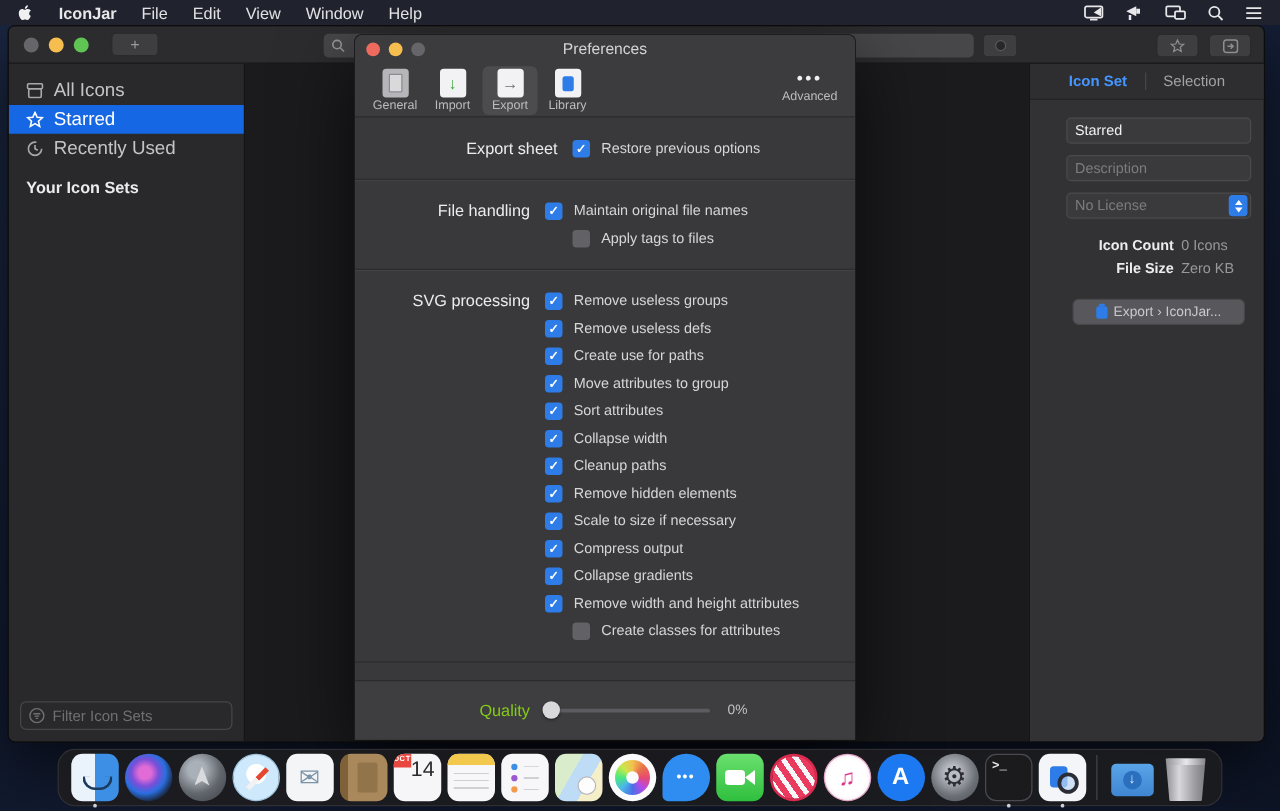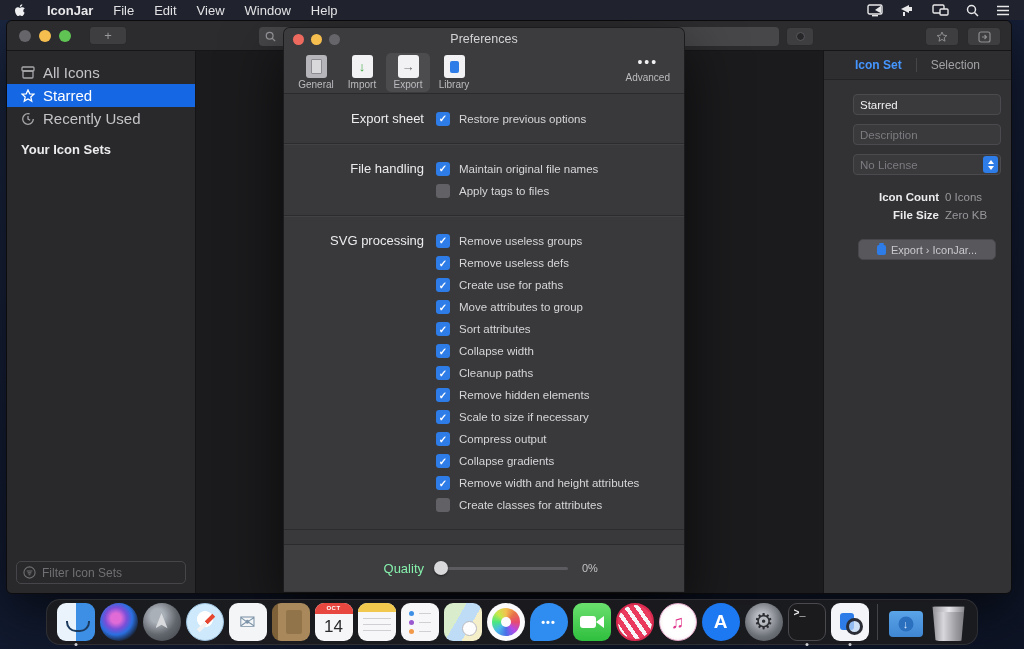--- a/index.html
+++ b/index.html
@@ -105,31 +105,31 @@
   .dico-library { background:#f2f2f4; }
   .dico-library::after { content:""; width:9px; height:12px; background:#2d7ce8; border-radius:2px; }
   .dlg-advanced { position:absolute; right:14px; top:5px; display:flex; flex-direction:column; align-items:center; }
   .dlg-advanced .dots { color:#f0f0f2; font-size:14px; letter-spacing:2px; line-height:14px; }
   .dlg-advanced .lbl { font-size:10px; color:#bcbcc0; margin-top:3px; }
 
   .dlg-content { position:relative; height:497px; }
   .sec { border-bottom:1px solid #2c2c2e; box-shadow:0 1px 0 #424245 inset; padding:17px 0 17px 0; }
   .sec:first-child { box-shadow:none; }
   .row { display:flex; align-items:center; margin-bottom:8px; }
-  .row:last-child { margin-bottom:0; }
+  .row:last-child { margin-bottom:0;padding-left:22px; }
   .row .seclabel { width:152px; text-align:right; color:#ececee; font-size:13px; padding-right:12px; flex:0 0 auto; }
   .cb { width:14px; height:14px; border-radius:3px; background:#626266; flex:0 0 auto;
     display:flex; align-items:center; justify-content:center; }
   .cb[data-checked="true"] { background:#2d7ce8; }
   .cb[data-checked="true"]::after { content:"\2713"; color:#fff; font-size:10px; font-weight:bold; }
   .cb-label { margin-left:9px; color:#d6d6da; font-size:11.5px; }
 
   .dlg-quality { position:absolute; left:0; right:0; bottom:0; height:47px; background:#3e3e40;
     border-top:1px solid #2b2b2d; display:flex; align-items:center; }
-  .q-label { width:152px; text-align:right; color:#86efac; font-size:13px; padding-right:12px; }
+  .q-label { width:152px; text-align:right; color:#84cc16; font-size:13px; padding-right:12px; }
   .q-track { width:132px; height:3px; background:#5c5c60; border-radius:2px; position:relative; }
   .q-knob { position:absolute; left:-2px; top:-6px; width:14px; height:14px; border-radius:50%; background:#d9d9dc; box-shadow:0 1px 2px rgba(0,0,0,.5); }
   .q-value { margin-left:14px; color:#c2c2c6; font-size:11px; }
 
   
   .dock { position:absolute; left:50%; transform:translateX(-50%); top:599px; height:46px;
     background:rgba(28,28,32,.92); border:1px solid rgba(255,255,255,.09); border-radius:14px;
     display:flex; align-items:center; padding:0 7px; z-index:40; }
   .dk { width:38px; height:38px; margin:0 2.5px; position:relative; flex:0 0 auto; }
   .dk .run { position:absolute; left:50%; transform:translateX(-50%); bottom:-5px; width:3px; height:3px; border-radius:50%; background:#cfcfd3; }
@@ -143,21 +143,21 @@
   .i-siri { background:radial-gradient(circle at 42% 40%, #e06bd6 0 16%, #7a4fd8 34%, #2a6fe0 52%, #17181d 78%); }
   .i-launchpad { background:radial-gradient(circle at 38% 34%, #aab0b8 0 20%, #62666d 55%, #3c4046 100%); position:relative; }
   .i-launchpad::after { content:""; position:absolute; left:13px; top:10px; width:12px; height:18px;
     background:#d8dadd; clip-path:polygon(50% 0,100% 85%,50% 65%,0 85%); }
   .i-safari { background:radial-gradient(circle at 50% 42%, #ffffff 0 28%, #cde9fb 30% 100%); position:relative; border:1px solid #9fc3df; }
   .i-safari::after { content:""; position:absolute; left:17px; top:8px; width:4px; height:22px;
     background:linear-gradient(180deg,#e6452f 0 50%, #f2f2f2 50% 100%); transform:rotate(45deg); }
   .i-mail { background:#f3f5f7; display:flex; align-items:center; justify-content:center; color:#7c93a8; font-size:20px; }
   .i-contacts { background:linear-gradient(90deg,#7e6138 0 16%, #a9895b 16% 100%); position:relative; }
   .i-contacts::after { content:""; position:absolute; left:14px; top:7px; width:16px; height:24px; background:#92744a; border-radius:2px; }
-  .i-calendar { background:#f6f6f8; overflow:hidden; display:flex; flex-direction:column; }
+  .i-calendar { background:#f6f6f8; overflow:hidden; display:flex; }
   .i-calendar .mo { background:#e8473f; color:#fff; font-size:6px; text-align:center; height:11px; line-height:11px; font-weight:bold; letter-spacing:.5px; }
   .i-calendar .dy { color:#2b2b2d; font-size:17px; text-align:center; line-height:26px; }
   .i-notes { background:#f7f7f9; overflow:hidden; position:relative; }
   .i-notes::before { content:""; position:absolute; left:0; top:0; right:0; height:9px; background:#f2c94c; }
   .i-notes::after { content:""; position:absolute; left:5px; top:15px; right:5px; height:18px;
     background:repeating-linear-gradient(180deg,#cfcfd4 0 1px,transparent 1px 6px); }
   .i-reminders { background:#f7f7f9; position:relative; }
   .i-reminders::before { content:""; position:absolute; left:8px; top:8px; width:5px; height:5px; border-radius:50%;
     background:#3d8fe6; box-shadow:0 9px 0 #9b59d0, 0 18px 0 #f2994a; }
   .i-reminders::after { content:""; position:absolute; left:18px; top:10px; width:12px; height:22px;

